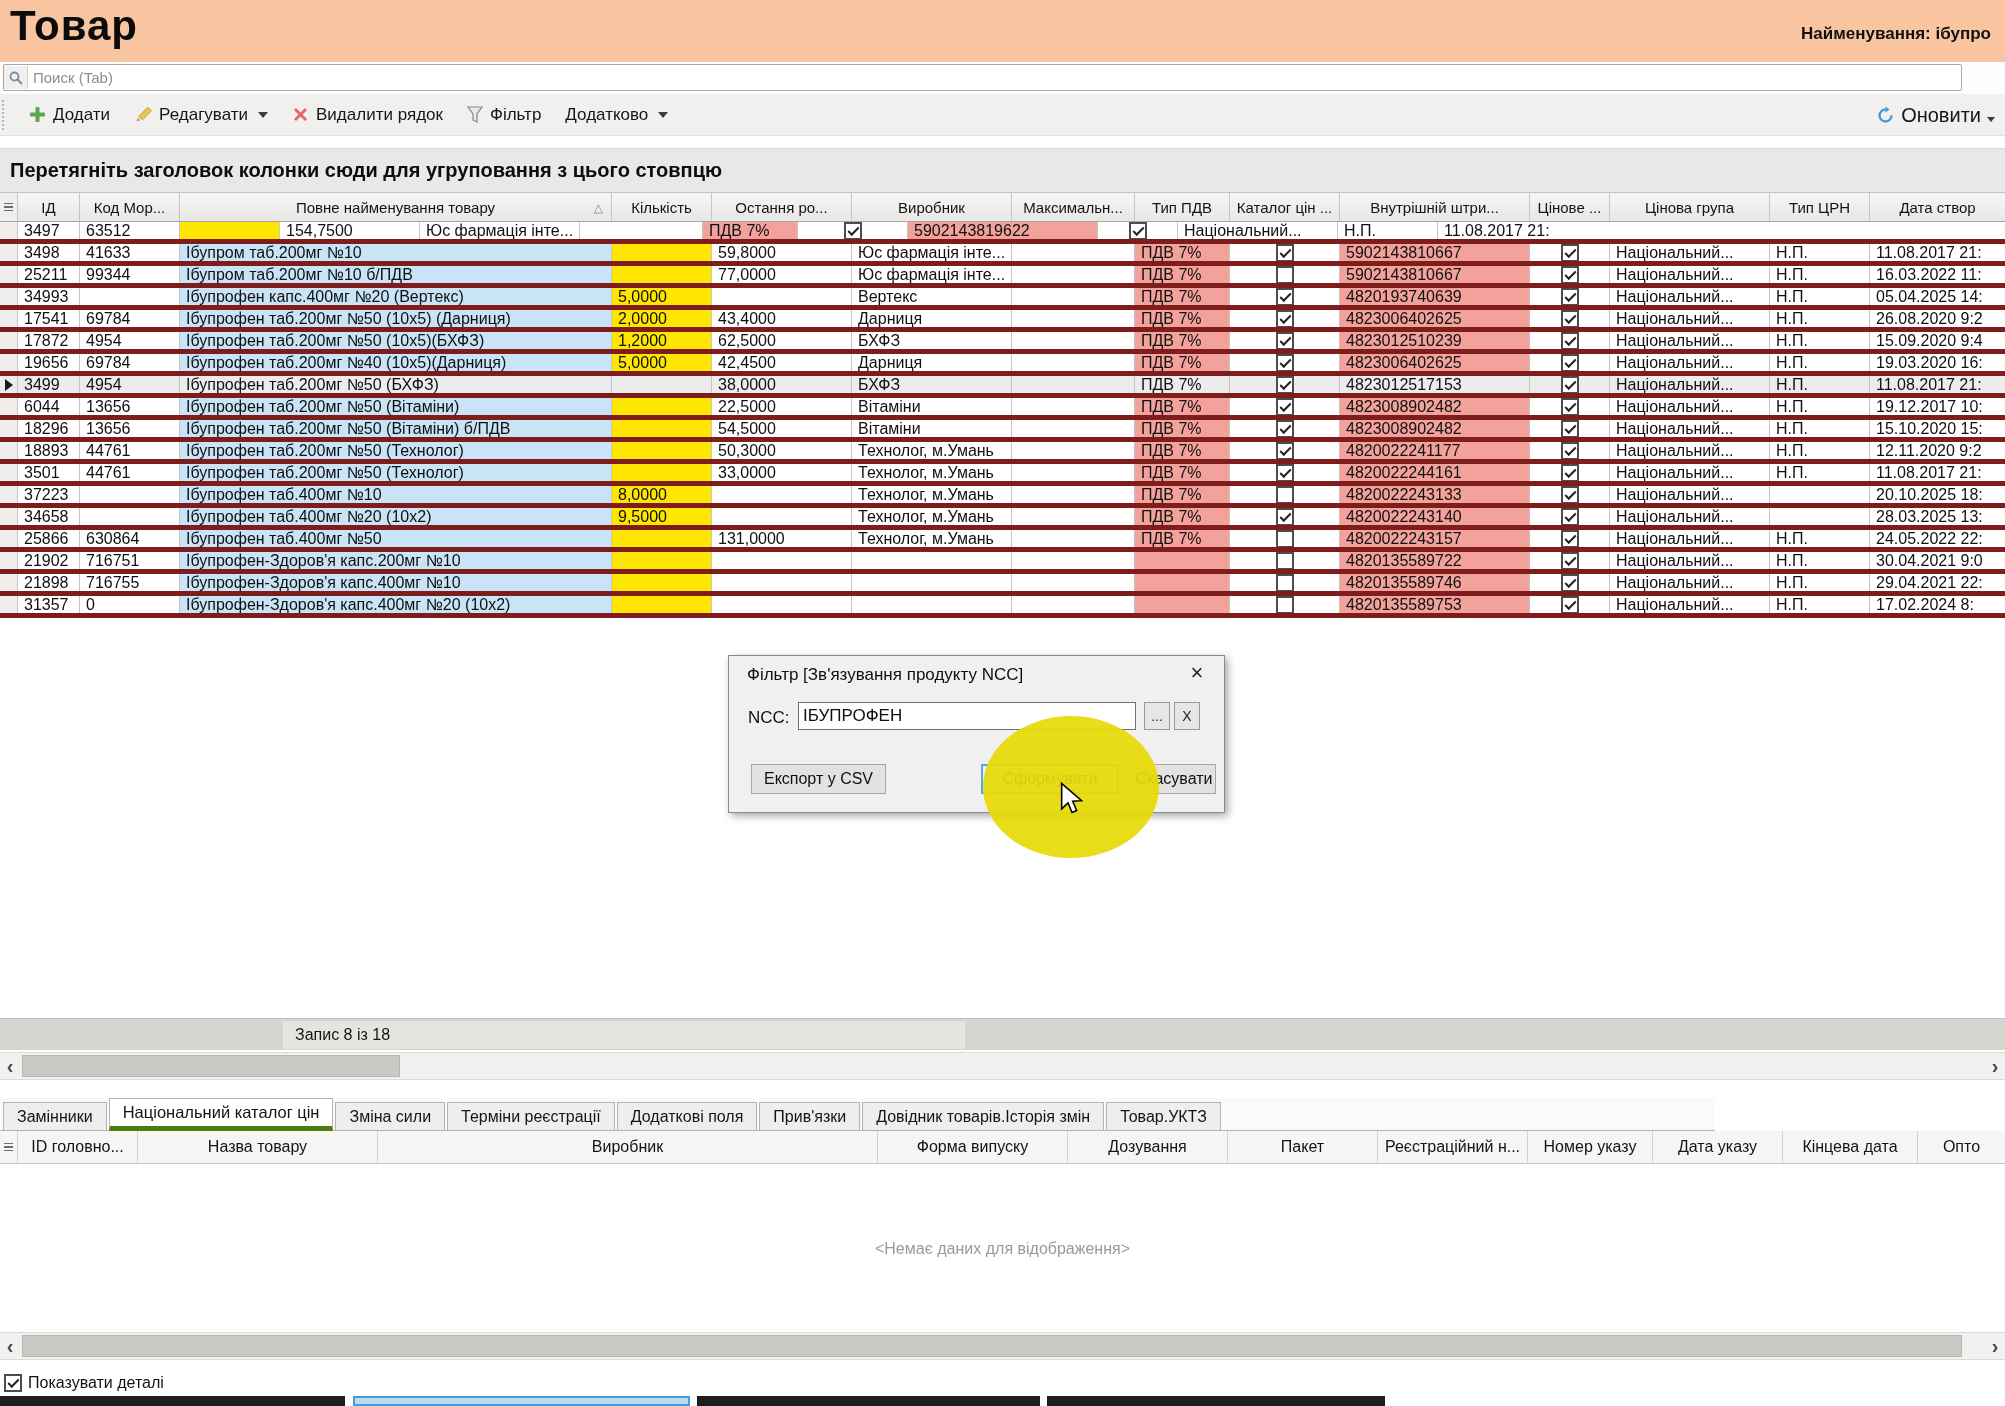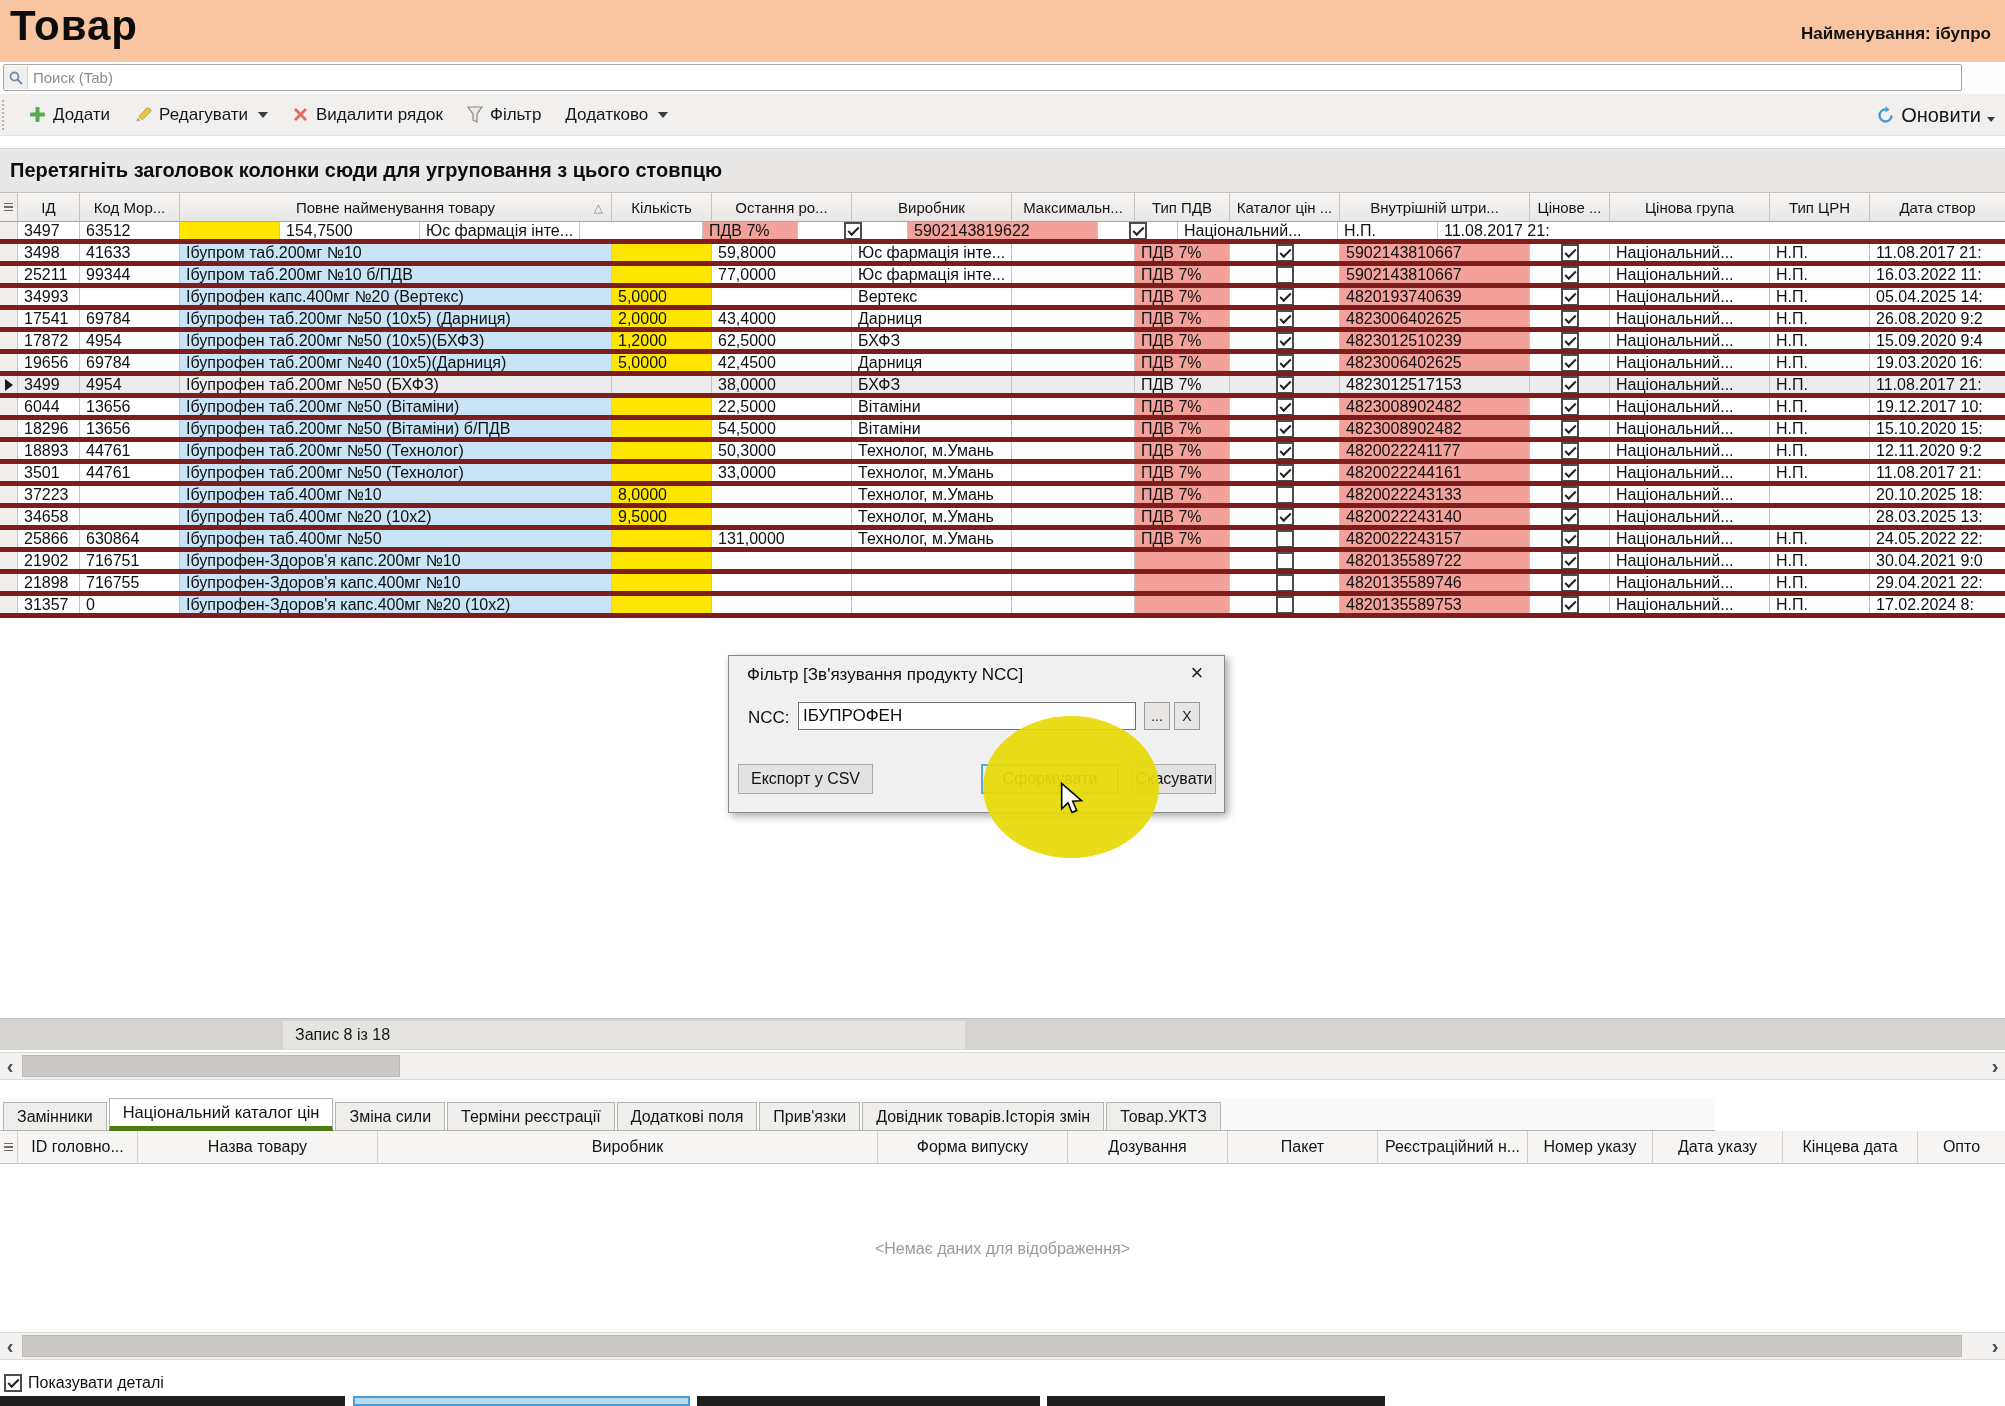--- a/index.html
+++ b/index.html
@@ -626,21 +626,21 @@
   <div class="taskbar-seg" style="left:697px; width:343px;"></div>
   <div class="taskbar-seg" style="left:1047px; width:338px;"></div>
 
   <div class="dialog">
     <div class="dlg-title">Фільтр [Зв'язування продукту NCC]</div>
     <div class="dlg-close">×</div>
     <div class="dlg-label">NCC:</div>
     <input class="dlg-input" value="ІБУПРОФЕН" style="">
     <div class="dlg-mini" style="left:415px;">...</div>
     <div class="dlg-mini" style="left:445px;">X</div>
-    <div class="dlg-btn" style="left:9px; width:135px;">Експорт у CSV</div>
+    <div class="dlg-btn" style="left:22px; width:135px;">Експорт у CSV</div>
     <div class="dlg-btn focused" style="left:252px; width:138px;">Сформувати</div>
     <div class="dlg-btn" style="left:403px; width:84px;">Скасувати</div>
   </div>
 
   <div class="blob"></div>
   <svg class="cursor" width="30" height="34" viewBox="0 0 20 24">
     <path d="M2 1 L2 19 L6.5 14.7 L9.3 21.5 L12.6 20.1 L9.8 13.6 L16 13.2 Z" fill="#ffffff" stroke="#000" stroke-width="1.1"></path>
   </svg>
 
 </div>

